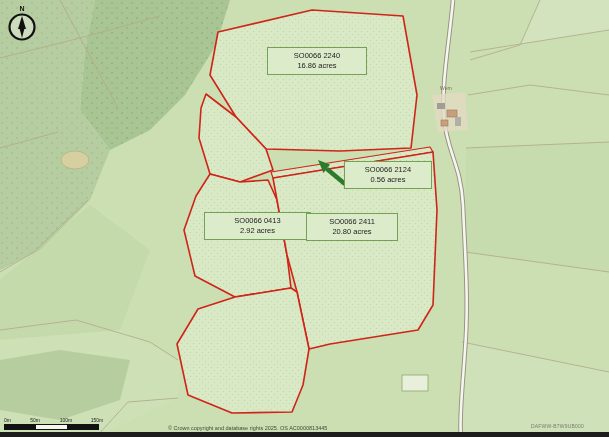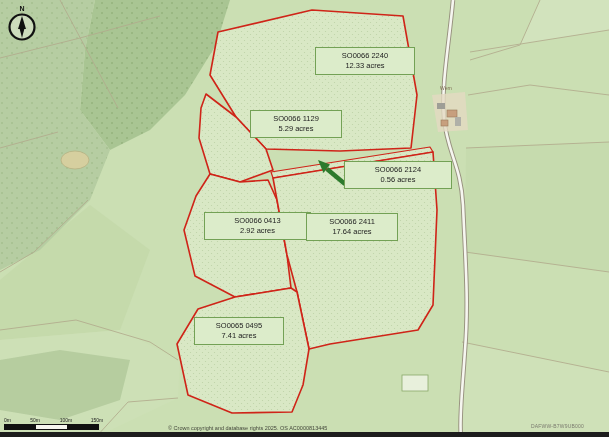--- a/index.html
+++ b/index.html
@@ -124,43 +124,35 @@
     </g>
 
     <g>
       <circle cx="22" cy="27" r="12.5" fill="#f8f8f2" fill-opacity="0.35" stroke="#111" stroke-width="2.2"></circle>
       <polygon points="22,16 26,29 18,29" fill="#111"></polygon>
       <polygon points="22,38 24.3,29 19.7,29" fill="#111"></polygon>
       <text x="22" y="11" text-anchor="middle" font-size="7" font-weight="bold" fill="#111">N</text>
     </g>
   </svg>
 
-  <div class="parcel-label" style="left:267px;top:47px;width:100px;margin-left:48px;">
+  <div class="parcel-label" style="left:267px;top:47px;width:100px;">
     <div class="pid">SO0066 2240</div>
-    <div class="parea">12.33 acres</div>
+    <div class="parea">16.86 acres</div>
   </div>
-  <div class="parcel-label" style="left:250px;top:110px;width:92px;">
-    <div class="pid">SO0066 1129</div>
-    <div class="parea">5.29 acres</div>
-  </div>
-  <div class="parcel-label" style="left:344px;top:161px;width:108px;">
+  <div class="parcel-label" style="left:344px;top:161px;width:88px;">
     <div class="pid">SO0066 2124</div>
     <div class="parea">0.56 acres</div>
   </div>
   <div class="parcel-label" style="left:204px;top:212px;width:107px;">
     <div class="pid">SO0066 0413</div>
     <div class="parea">2.92 acres</div>
   </div>
   <div class="parcel-label" style="left:306px;top:213px;width:92px;">
     <div class="pid">SO0066 2411</div>
-    <div class="parea">17.64 acres</div>
-  </div>
-  <div class="parcel-label" style="left:194px;top:317px;width:90px;">
-    <div class="pid">SO0065 0495</div>
-    <div class="parea">7.41 acres</div>
+    <div class="parea">20.80 acres</div>
   </div>
 
   <div class="scalebar">
     <span class="lbl" style="left:0;">0m</span>
     <span class="lbl c" style="left:31px;">50m</span>
     <span class="lbl c" style="left:62px;">100m</span>
     <span class="lbl c" style="left:93px;">150m</span>
     <div class="bar">
       <div class="seg b"></div>
       <div class="seg w"></div>

